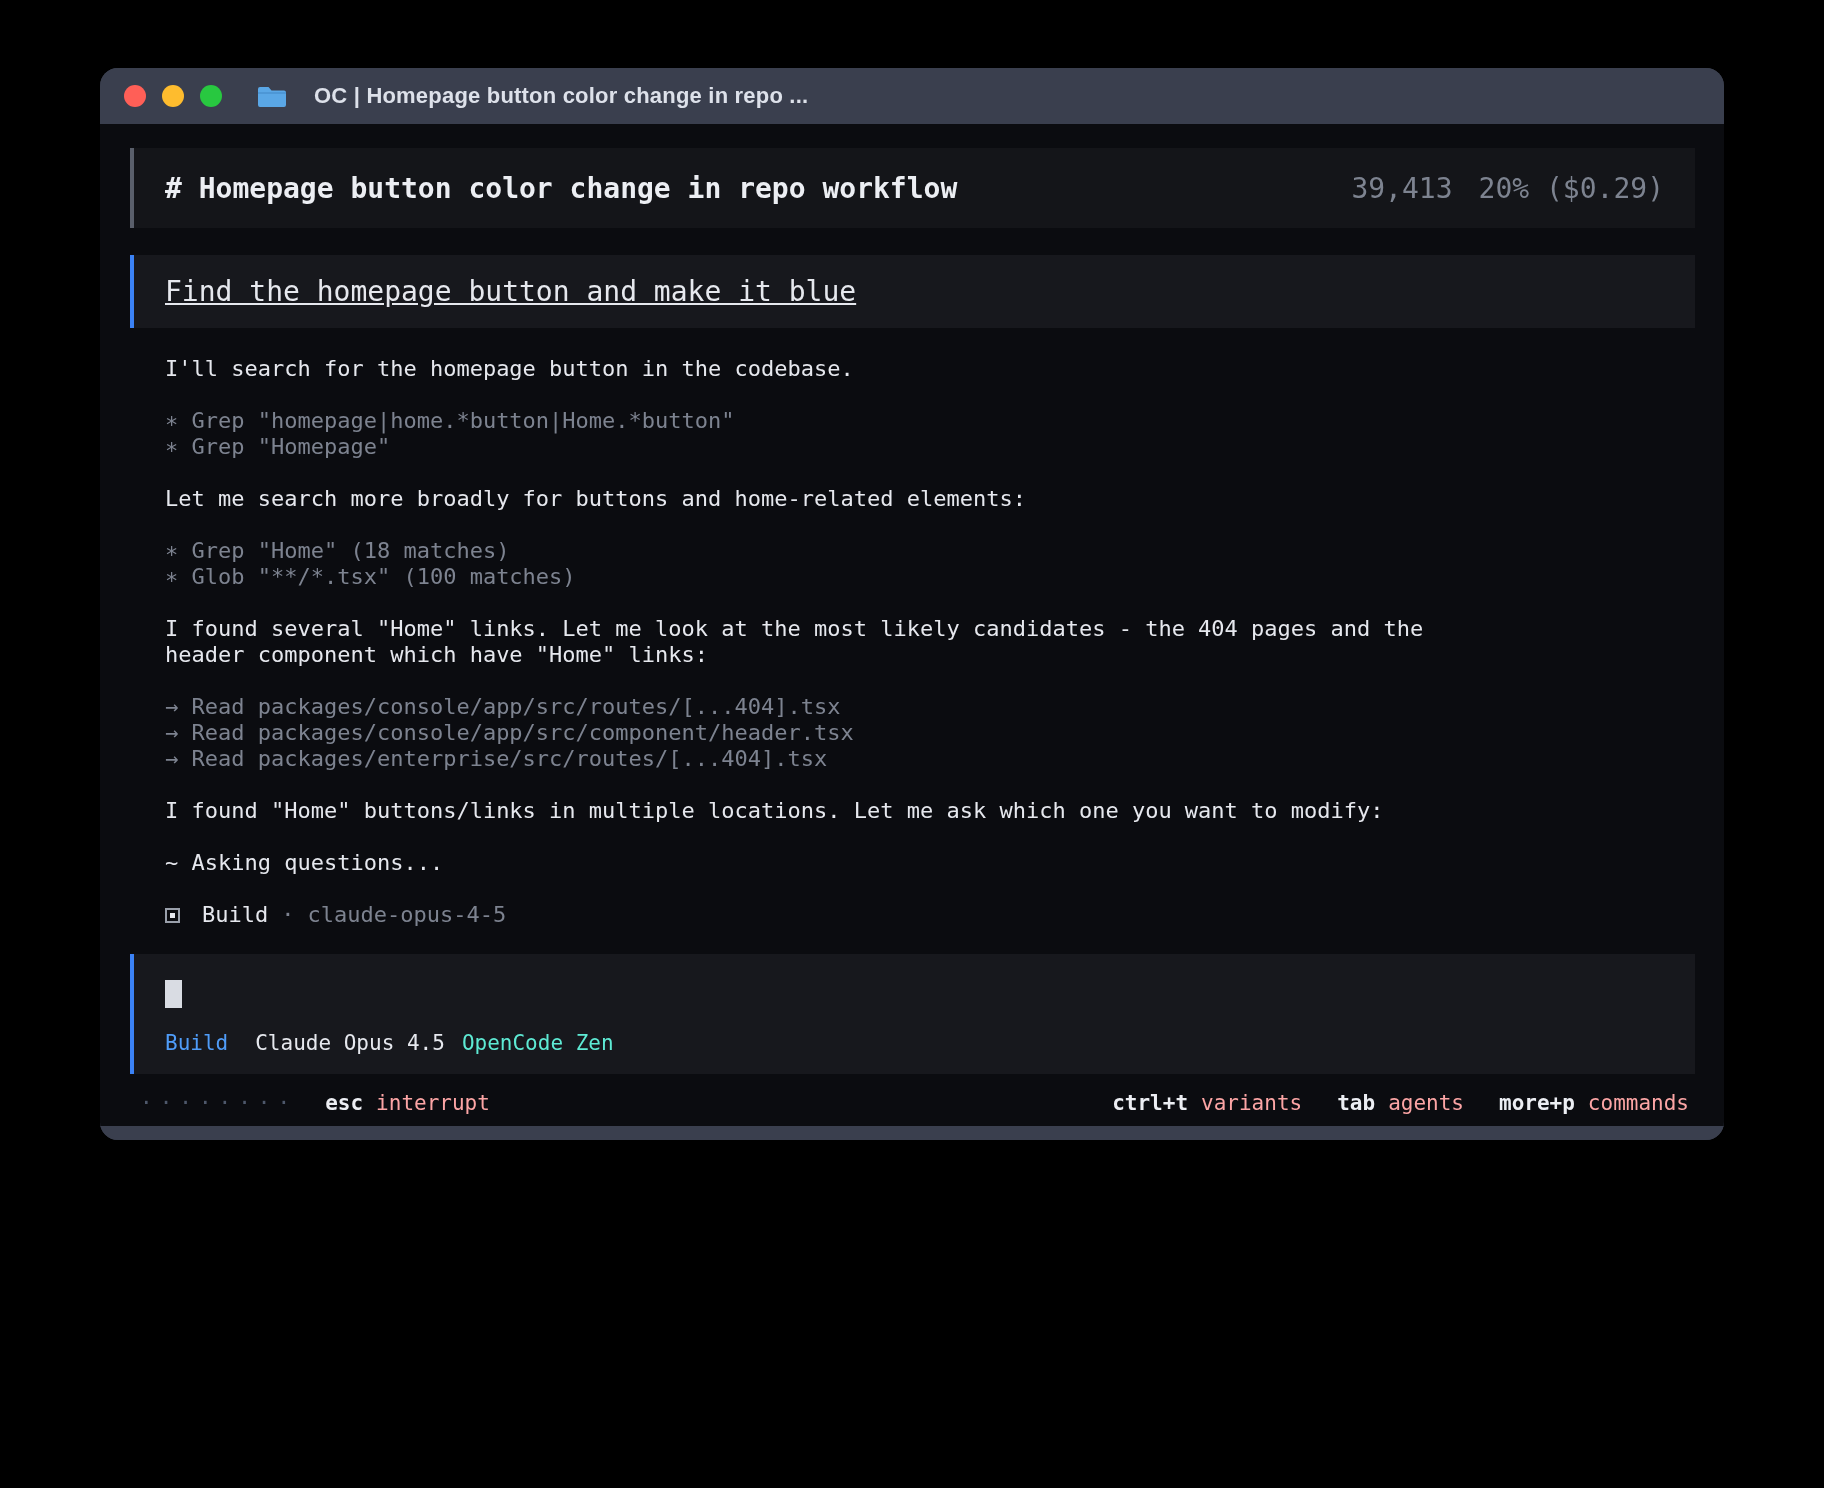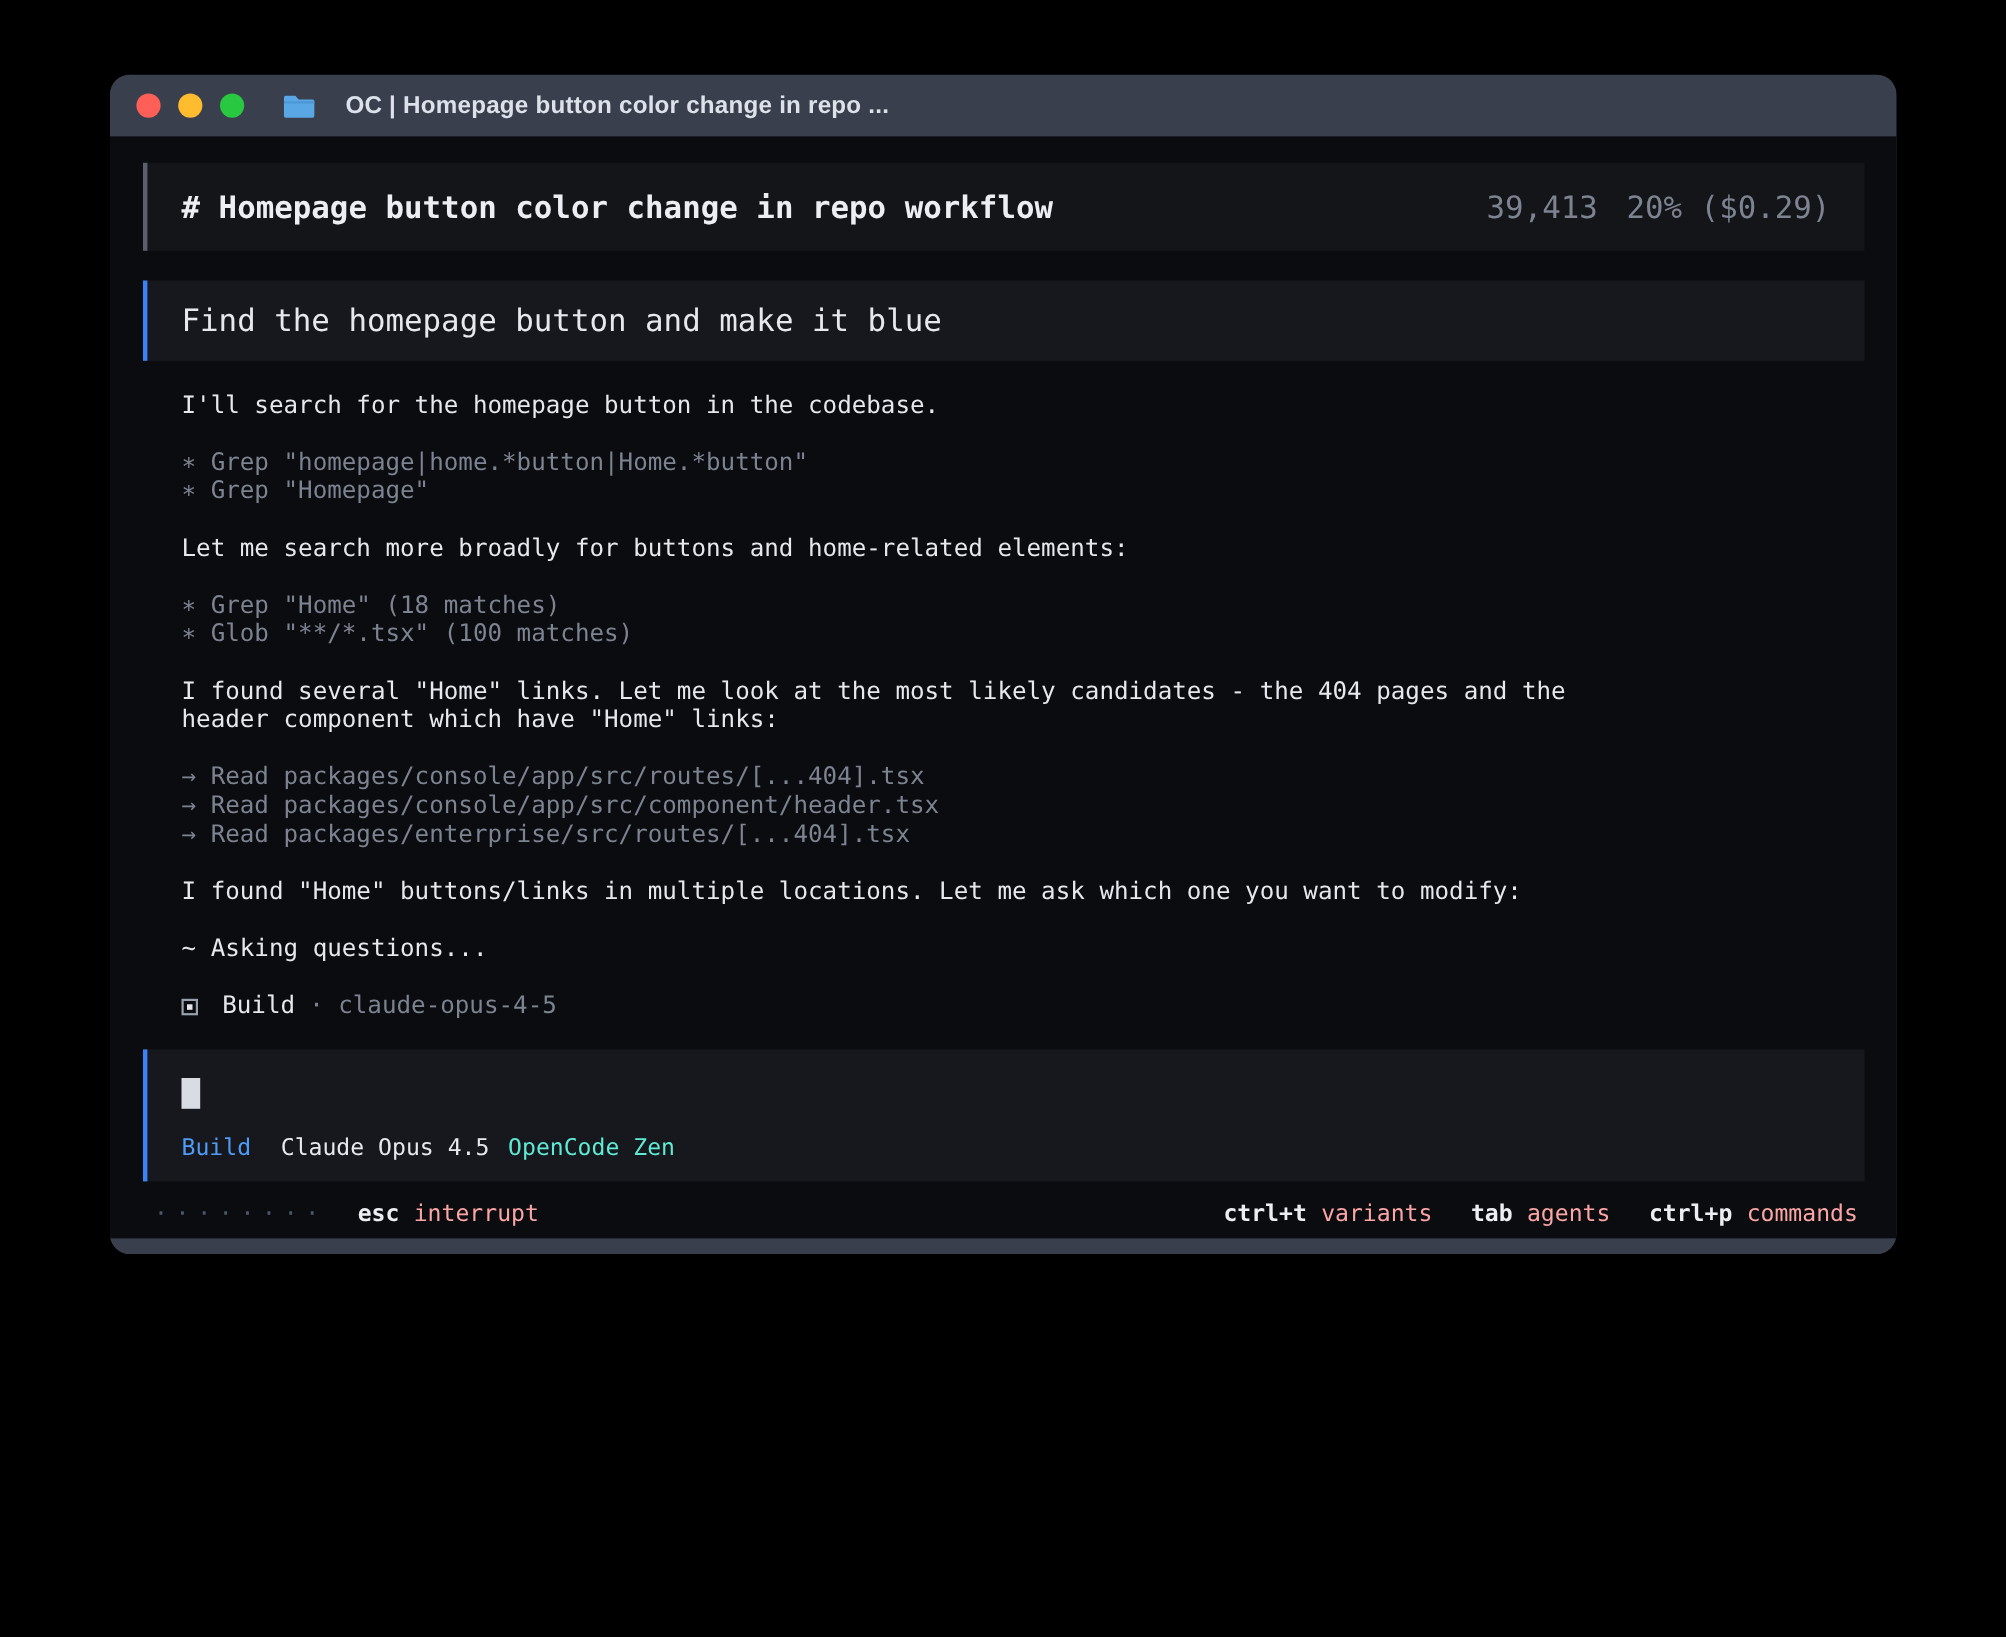--- a/index.html
+++ b/index.html
@@ -40,20 +40,21 @@
     padding:0 31px;
   }
   .header-title { color:#eceef3; font-weight:bold; white-space:pre; }
   .header-stats { color:#7d8390; white-space:pre; }
   .stat-gap { display:inline-block; width:26px; }
 
   .user-block {
     margin-top:27px; background:#17181d; border-left:4px solid #3b82f6;
     height:73px; display:flex; align-items:center; padding:0 31px;
     color:#e6e8ee;
+    text-decoration:underline;
   }
 
   .prose { margin:28px 0 0 35px; font-size:22px; line-height:26px; }
   .prose .para { margin-top:26px; }
   .prose .para:first-child { margin-top:0; }
   .white { color:#e6e8ee; }
   .gray { color:#7d8390; }
   .t-line { white-space:pre; }
 
   .agent-badge { margin-top:26px; display:flex; align-items:center; }
@@ -174,21 +175,21 @@
       <div class="sb-right">
         <span class="sb-pair">
           <span class="sb-key">ctrl+t</span>
           <span class="sb-label">variants</span>
         </span>
         <span class="sb-pair">
           <span class="sb-key">tab</span>
           <span class="sb-label">agents</span>
         </span>
         <span class="sb-pair">
-          <span class="sb-key">ctrl+p</span>
+          <span class="sb-key">more+p</span>
           <span class="sb-label">commands</span>
         </span>
       </div>
     </div>
 
   </div>
 
   <div class="bottom-strip"></div>
 </div>
 

